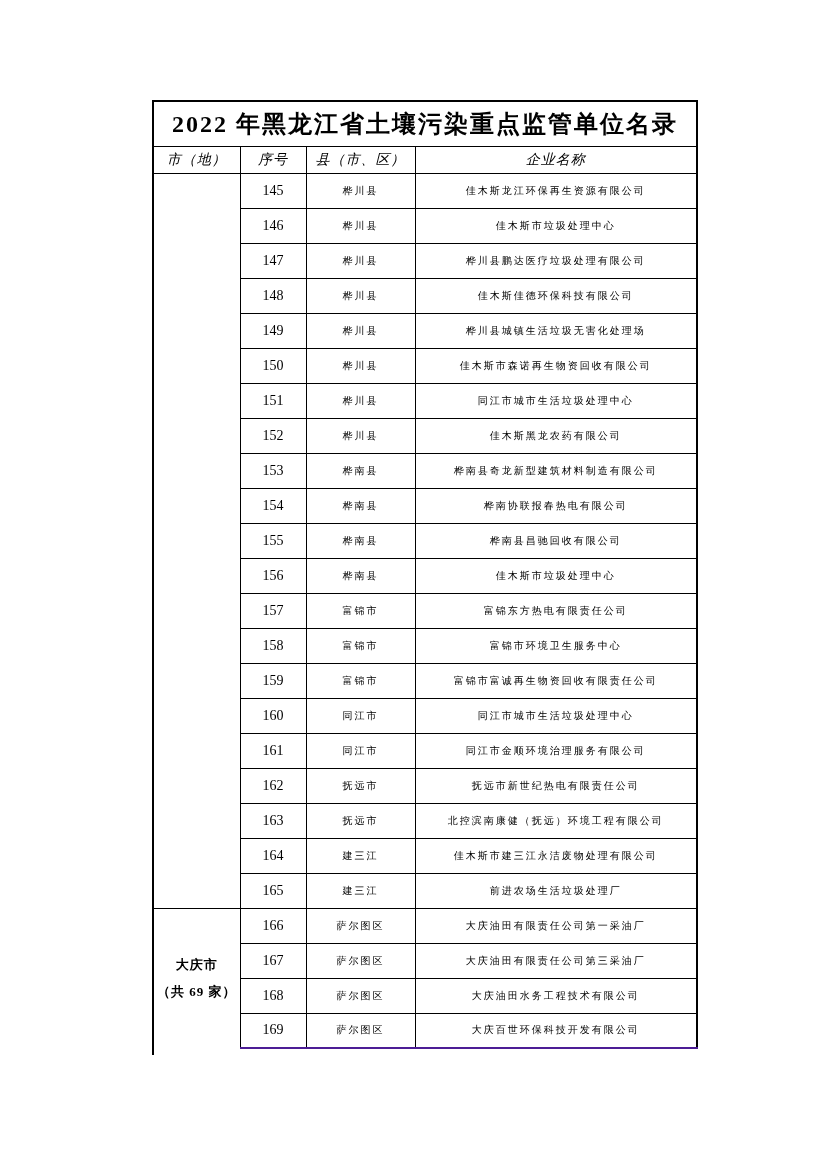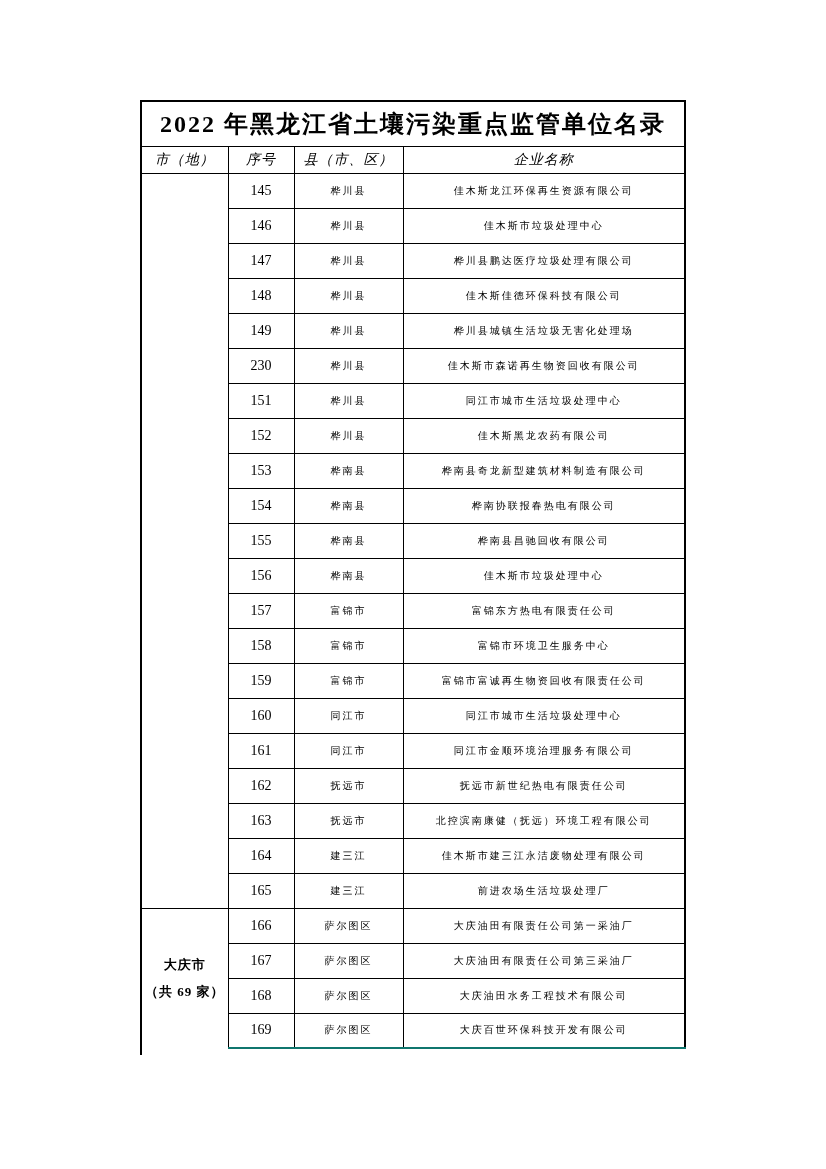--- a/index.html
+++ b/index.html
@@ -6,21 +6,21 @@
   html, body {
     width: 826px; height: 1169px;
     background: #ffffff;
     font-family: "Liberation Serif", "DejaVu Serif", serif;
     color: #000000;
     position: relative;
     overflow: hidden;
   }
   .table-wrap {
     position: absolute;
-    left: 140px;
+    left: 152px;
     top: 100px;
     width: 544px;
   }
   table.doc-table {
     width: 100%;
     border-collapse: collapse;
     table-layout: fixed;
     border: 2px solid #000;
     border-bottom: none;
   }
@@ -58,21 +58,21 @@
     font-size: 10px;
     letter-spacing: 2px;
     white-space: nowrap;
   }
   td.city-cell {
     font-size: 13px;
     letter-spacing: 1px;
     line-height: 2.1;
   }
   
-  tbody tr:last-child td { border-bottom: 2px solid #0f766e; }
+  tbody tr:last-child td { border-bottom: 2px solid #4c1d95; }
   td.city-open { border-bottom: none; font-weight: bold; }
   .cont-tail {
     position: absolute;
     left: 0;
     bottom: -6px;
     width: 2px;
     height: 8px;
     background: #000;
   }
 </style>
@@ -119,21 +119,21 @@
           <td class="seq">148</td>
           <td class="county">桦川县</td>
           <td class="company">佳木斯佳德环保科技有限公司</td>
         </tr>
         <tr>
           <td class="seq">149</td>
           <td class="county">桦川县</td>
           <td class="company">桦川县城镇生活垃圾无害化处理场</td>
         </tr>
         <tr>
-          <td class="seq">230</td>
+          <td class="seq">150</td>
           <td class="county">桦川县</td>
           <td class="company">佳木斯市森诺再生物资回收有限公司</td>
         </tr>
         <tr>
           <td class="seq">151</td>
           <td class="county">桦川县</td>
           <td class="company">同江市城市生活垃圾处理中心</td>
         </tr>
         <tr>
           <td class="seq">152</td>

